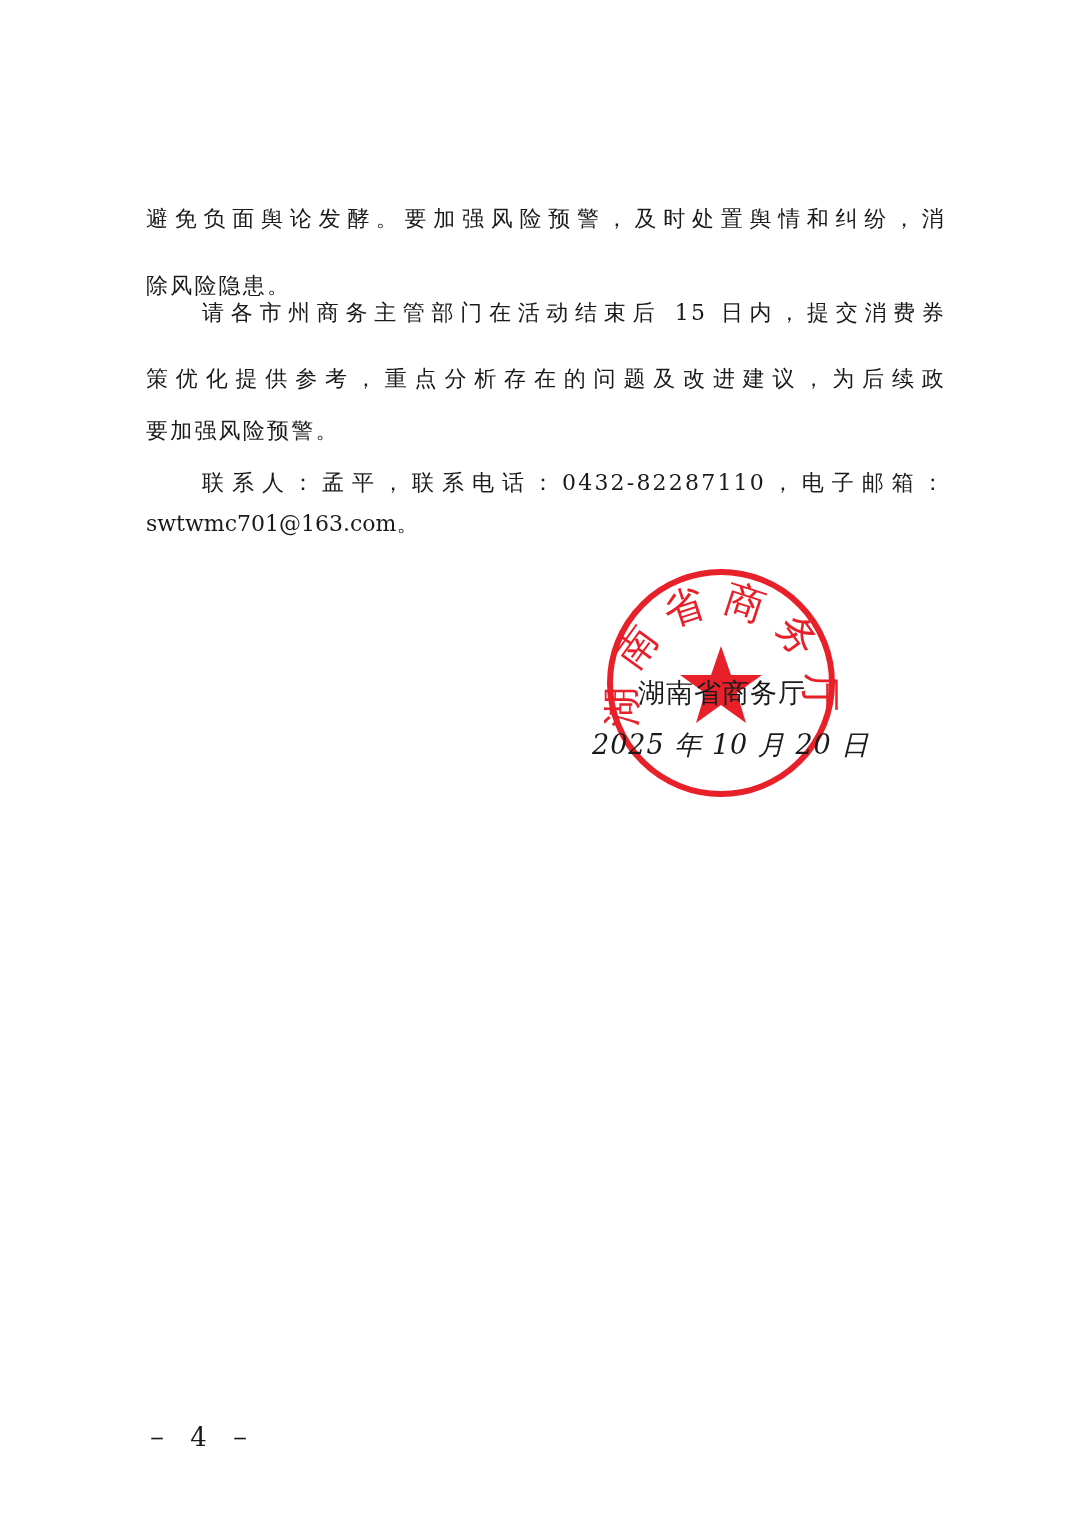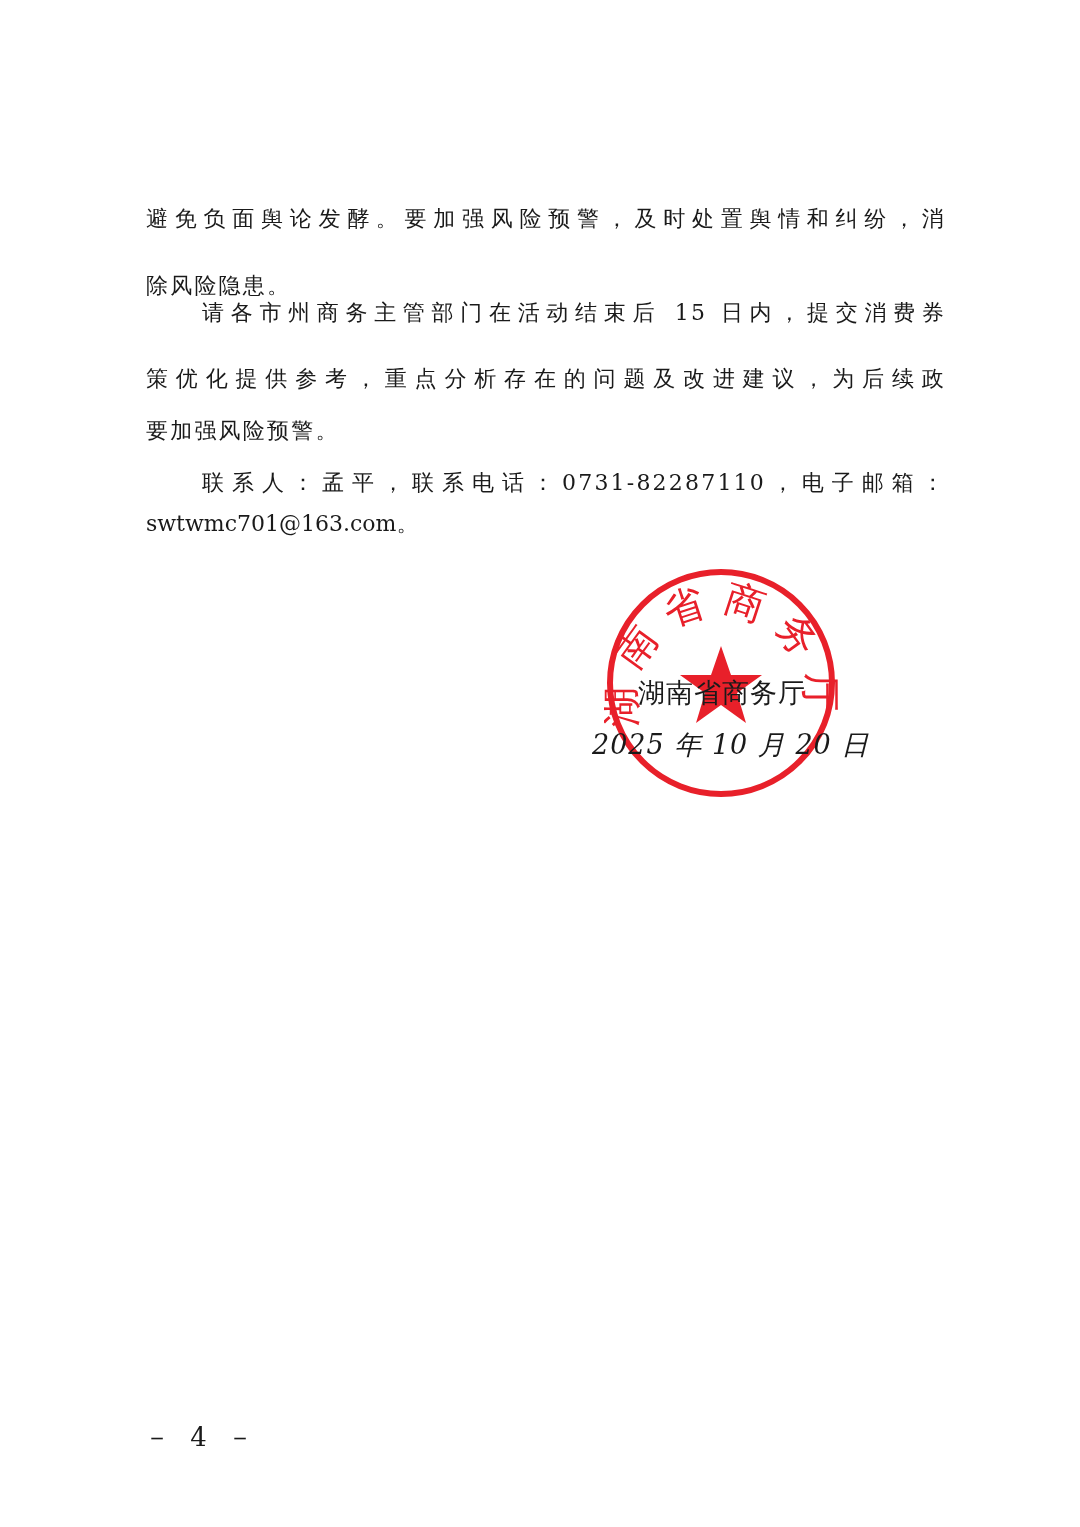--- a/index.html
+++ b/index.html
@@ -21,21 +21,21 @@
 <body>
 
 <div>
   <div class="line justify" style="top:202px;">避免负面舆论发酵。要加强风险预警，及时处置舆情和纠纷，消</div>
   <div class="line" style="top:254px;margin-top:15px;">除风险隐患。</div>
 
   <div class="line indent justify" style="top:296px;">请各市州商务主管部门在活动结束后 15 日内，提交消费券</div>
   <div class="line justify" style="top:362px;">策优化提供参考，重点分析存在的问题及改进建议，为后续政</div>
   <div class="line" style="top:414px;">要加强风险预警。</div>
 
-  <div class="line indent justify" style="top:466px;">联系人：孟平，联系电话：0731-82287110，电子邮箱：</div>
+  <div class="line indent justify" style="top:466px;">联系人：孟平，联系电话：0432-82287110，电子邮箱：</div>
   <div class="line" style="top:507px; letter-spacing:0;">swtwmc701@163.com。</div>
 
   <svg class="seal" viewBox="0 0 234 234">
     <defs>
       <path id="sealArc" d="M 40 172 A 86 86 0 1 1 194 172"></path>
     </defs>
     <circle cx="117" cy="117" r="111" fill="none" stroke="#e8202a" stroke-width="6"></circle>
     <text font-size="40" fill="#e8202a" font-family="DejaVu Sans, sans-serif" letter-spacing="14">
       <textPath href="#sealArc" startOffset="50%" text-anchor="middle">湖南省商务厅</textPath>
     </text>

